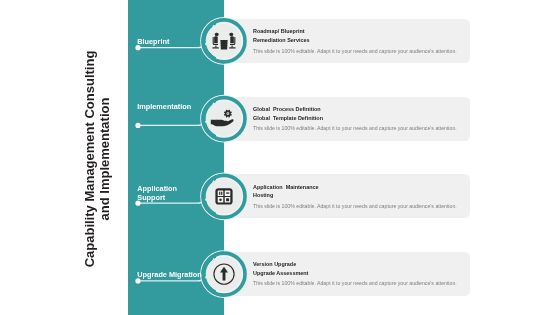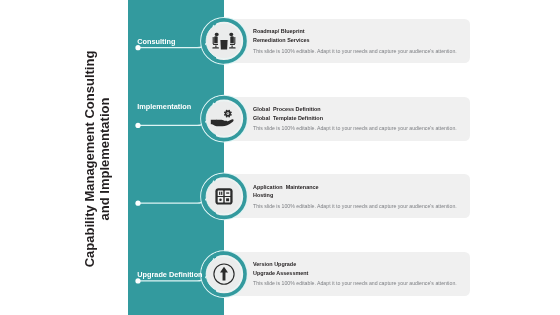--- a/index.html
+++ b/index.html
@@ -157,16 +157,18 @@
         </g>
         <g transform="translate(224,274.1) scale(1)">
           <g>
             <circle cx="0" cy="0" r="10.1" fill="none" stroke="#2b2b2b" stroke-width="1.15"></circle>
             <path d="M0 -7.3 L4.0 -1.6 H1.45 V6.4 H-1.45 V-1.6 H-4.0 Z" fill="#2b2b2b"></path>
           </g>
         </g>
       </g>
   </svg>
 
-  <div class="label" style="left:137.3px;top:36.6px">Consulting</div>
+  <div class="label" style="left:137.3px;top:36.6px">Blueprint</div>
   <div class="label" style="left:137.3px;top:102px">Implementation</div>
-  <div class="label" style="left:137.3px;top:269.7px">Upgrade Definition</div>
+  <div class="label" style="left:137.3px;top:184px">Application
+Support</div>
+  <div class="label" style="left:137.3px;top:269.7px">Upgrade Migration</div>
 </div>
 
 </body></html>

